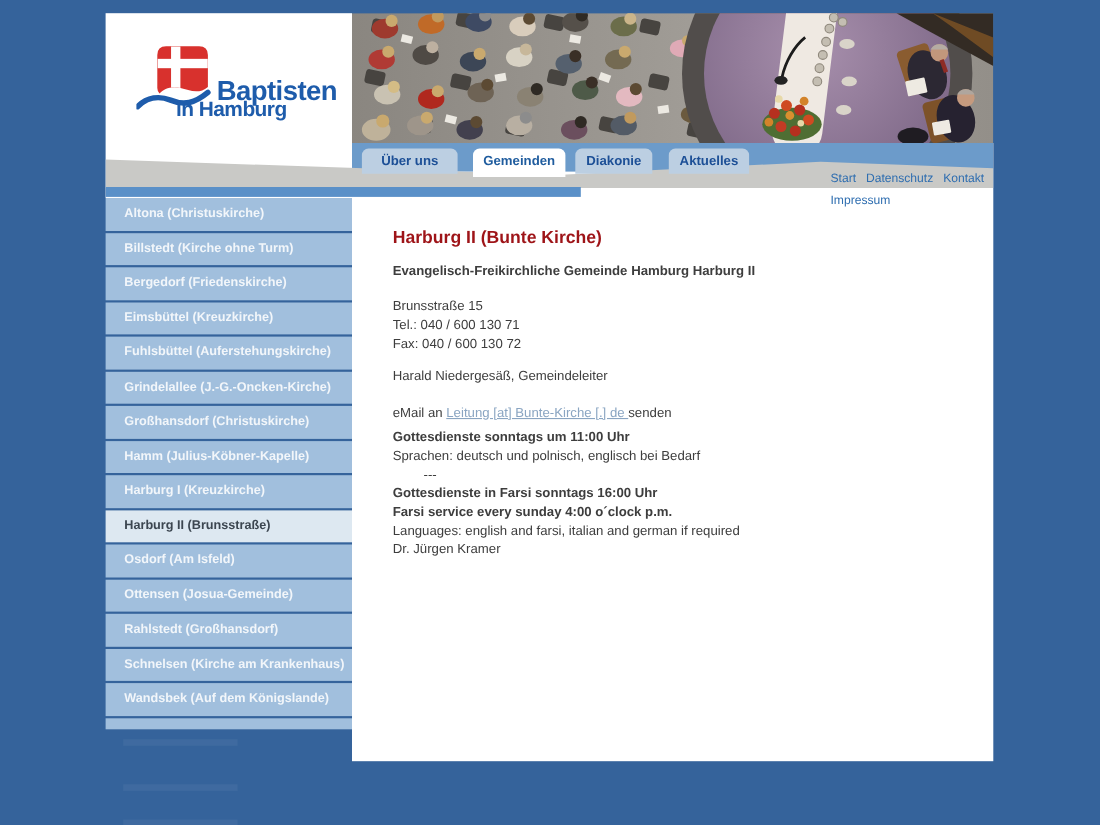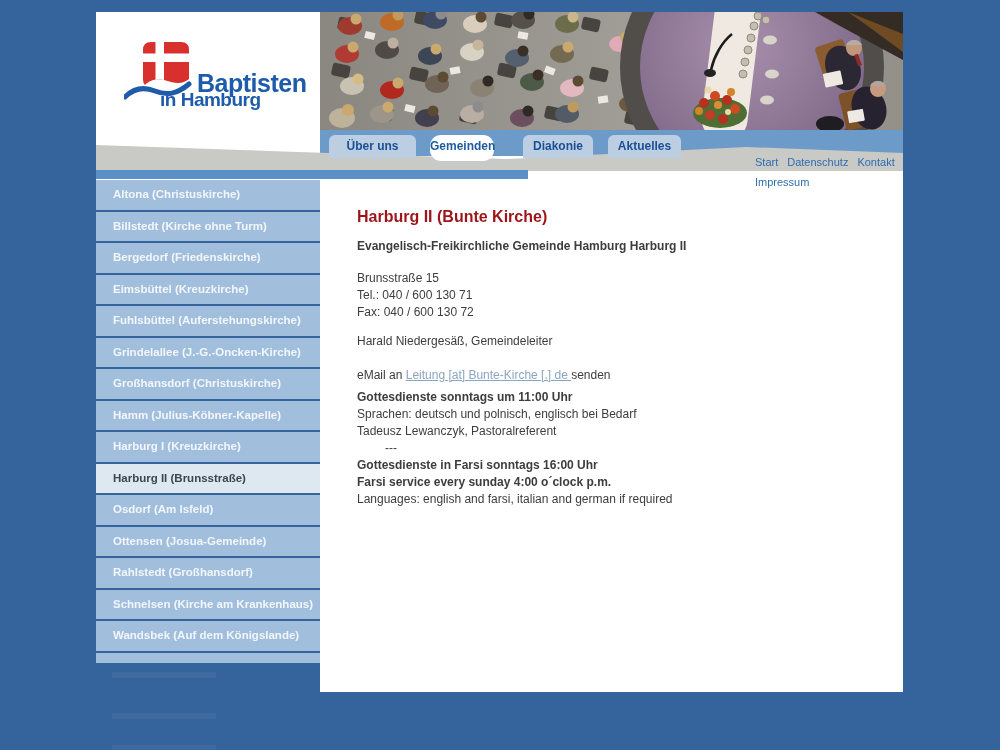--- a/index.html
+++ b/index.html
@@ -32,21 +32,21 @@
   .tab{
     position:absolute;top:5px;height:23px;line-height:23px;text-align:center;
     background:var(--tab-bg,#BCCFE2);color:var(--tab-text,#1C4F96);
     font-size:12px;font-weight:bold;border-radius:6px 6px 0 0;cursor:pointer;
   }
   .tab.active{
     height:26px;background:var(--tab-active-bg,#fff);color:var(--tab-active-text,#1F5C9E);
     z-index:3;
   }
   .tab-ueberuns{left:233px;width:87px;}
-  .tab-gemeinden{left:334px;width:64px;border-radius:11px;}
+  .tab-gemeinden{left:334px;width:84px;}
   .tab-diakonie{left:427px;width:70px;}
   .tab-aktuelles{left:512px;width:73px;}
   
   .quick-links{position:absolute;left:659px;top:144px;width:145px;font-size:11px;z-index:4;}
   .quick-links .row2{margin-top:8px;}
   .quick-links a{color:var(--quick-link,#2F6EB0);text-decoration:none;cursor:pointer;margin-right:9px;}
   
   .content{display:flex;}
   .sidebar{width:224px;font-weight:bold;}
   .sb-item{
@@ -304,24 +304,24 @@
       <p class="bold org">Evangelisch-Freikirchliche Gemeinde Hamburg Harburg II</p>
       <div class="addr-block">
         <p>Brunsstraße 15</p>
         <p>Tel.: 040 / 600 130 71</p>
         <p>Fax: 040 / 600 130 72</p>
       </div>
       <p class="leader">Harald Niedergesäß, Gemeindeleiter</p>
       <p class="email-line"><span>eMail an </span><a>Leitung [at] Bunte-Kirche [.] de </a><span>senden</span></p>
       <p class="bold">Gottesdienste sonntags um 11:00 Uhr</p>
       <p>Sprachen: deutsch und polnisch, englisch bei Bedarf</p>
-      <p>Tadeusz Lewanczyk, Pastoralreferent</p>
       <p class="dashes">---</p>
       <p class="bold">Gottesdienste in Farsi sonntags 16:00 Uhr</p>
       <p class="bold">Farsi service every sunday 4:00 o´clock p.m.</p>
       <p>Languages: english and farsi, italian and german if required</p>
+      <p>Dr. Jürgen Kramer</p>
     </div>
   </div>
 </div>
 
 <div class="footer-bar" style="top:672px"></div>
 <div class="footer-bar" style="top:713px"></div>
 <div class="footer-bar" style="top:745px"></div>
 
 </body></html>

